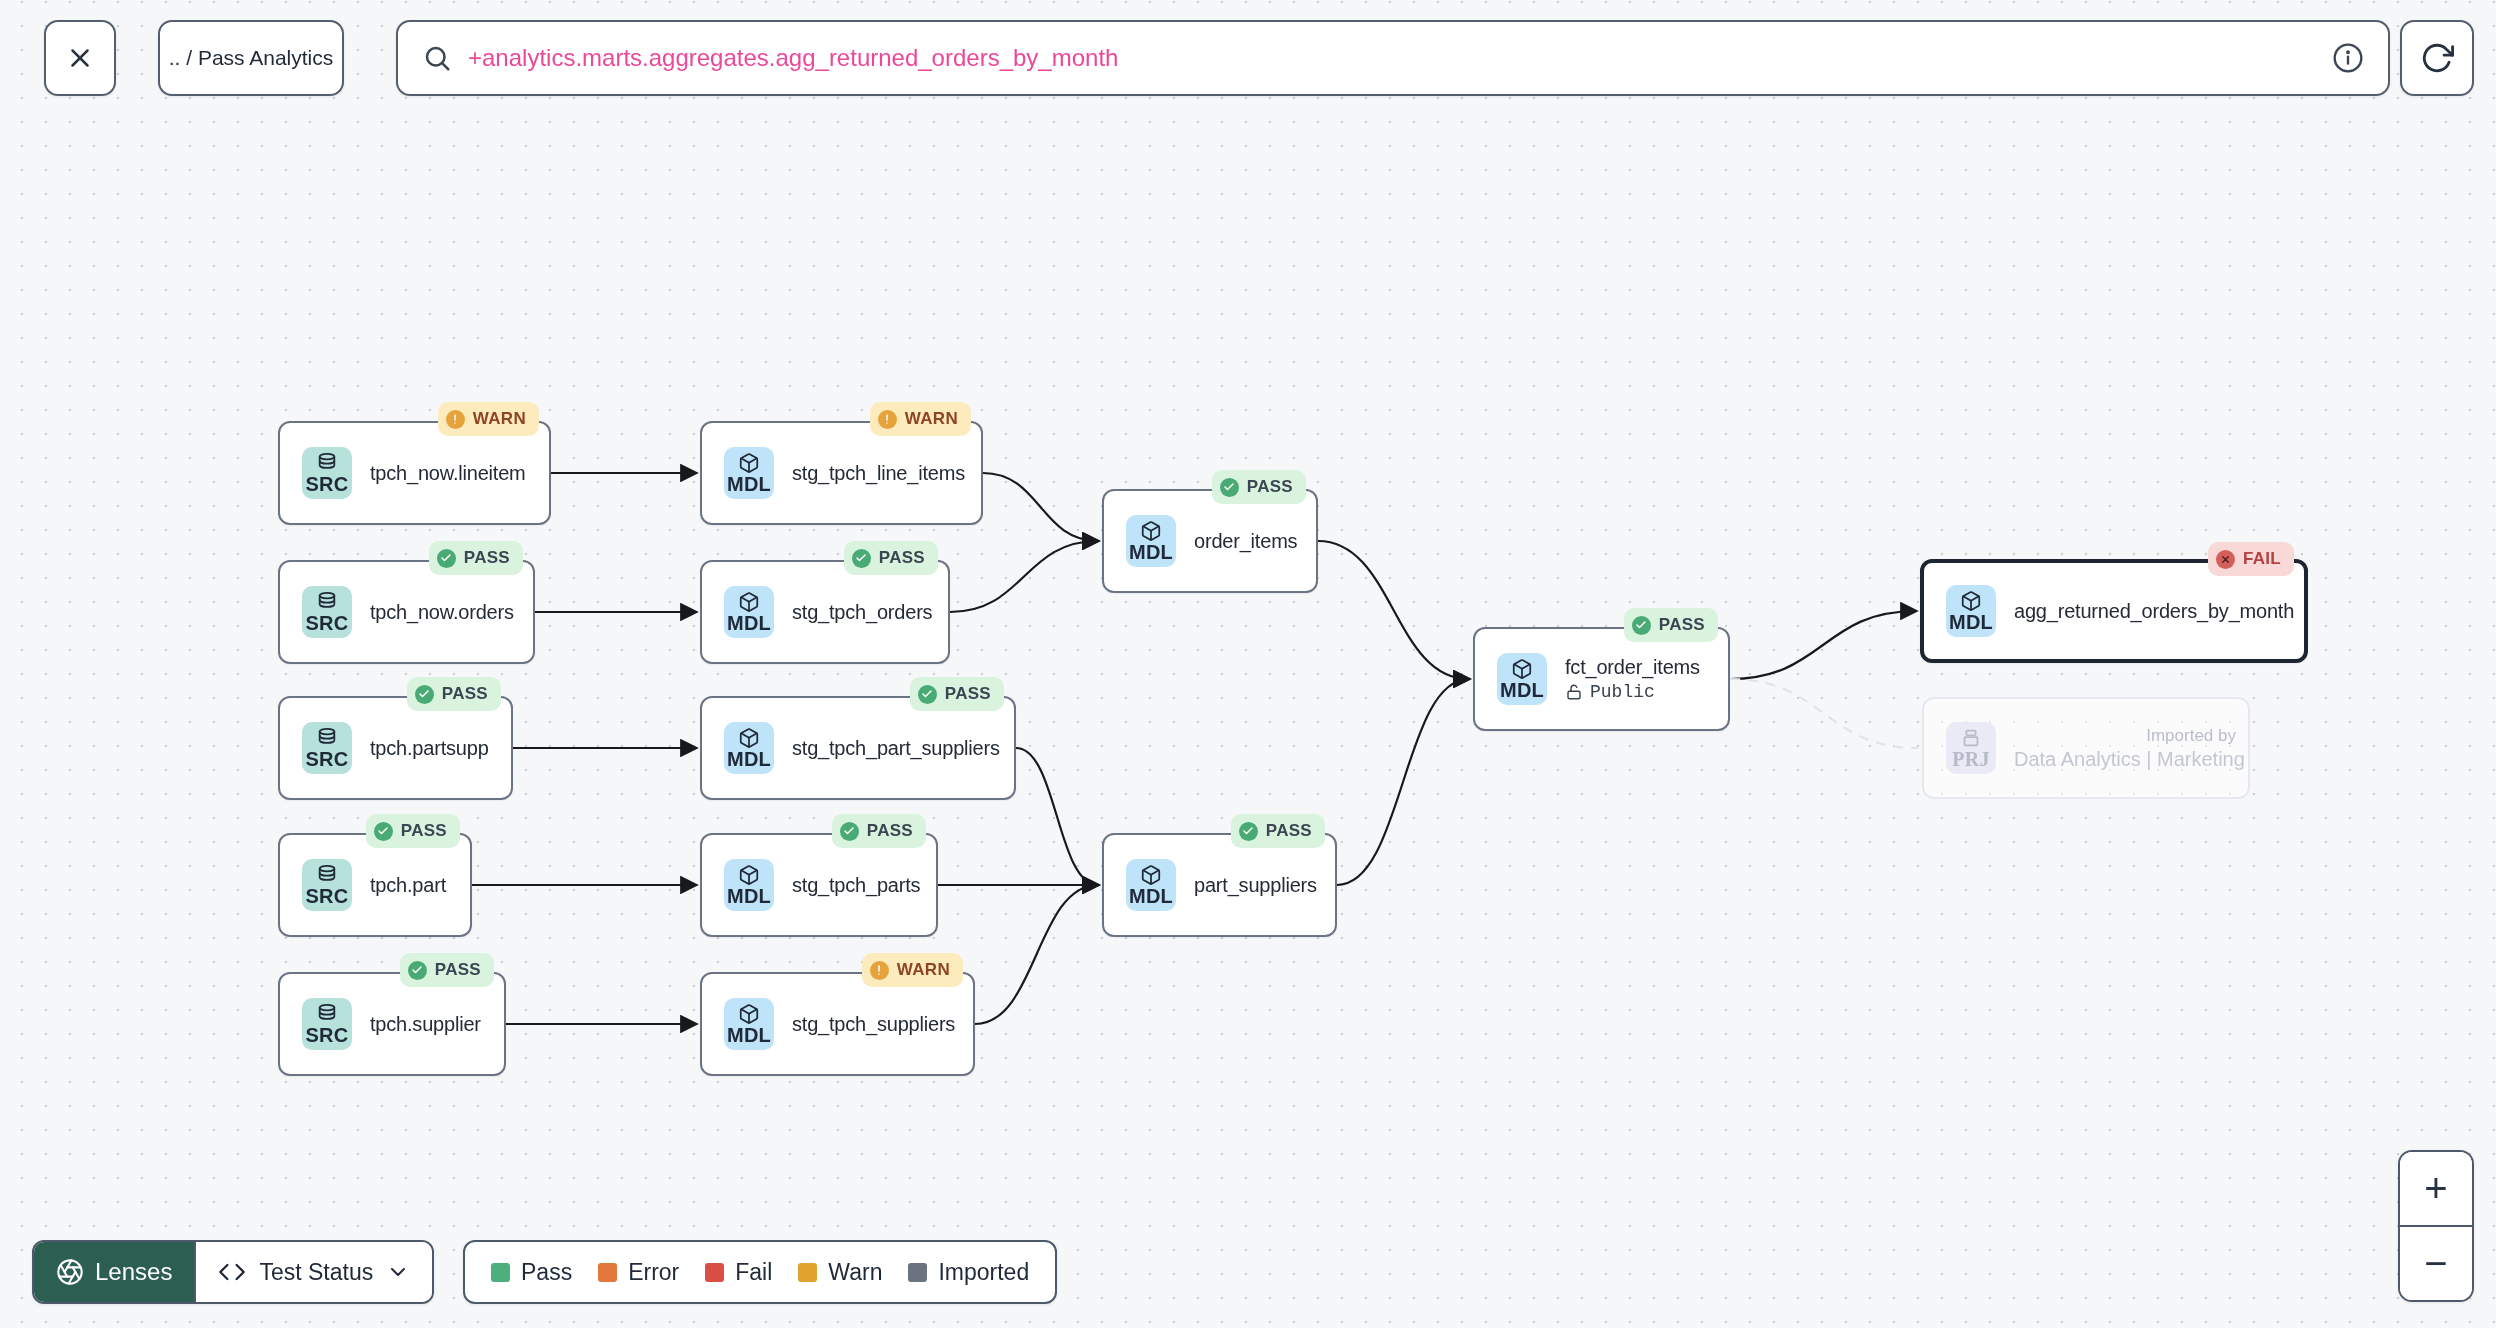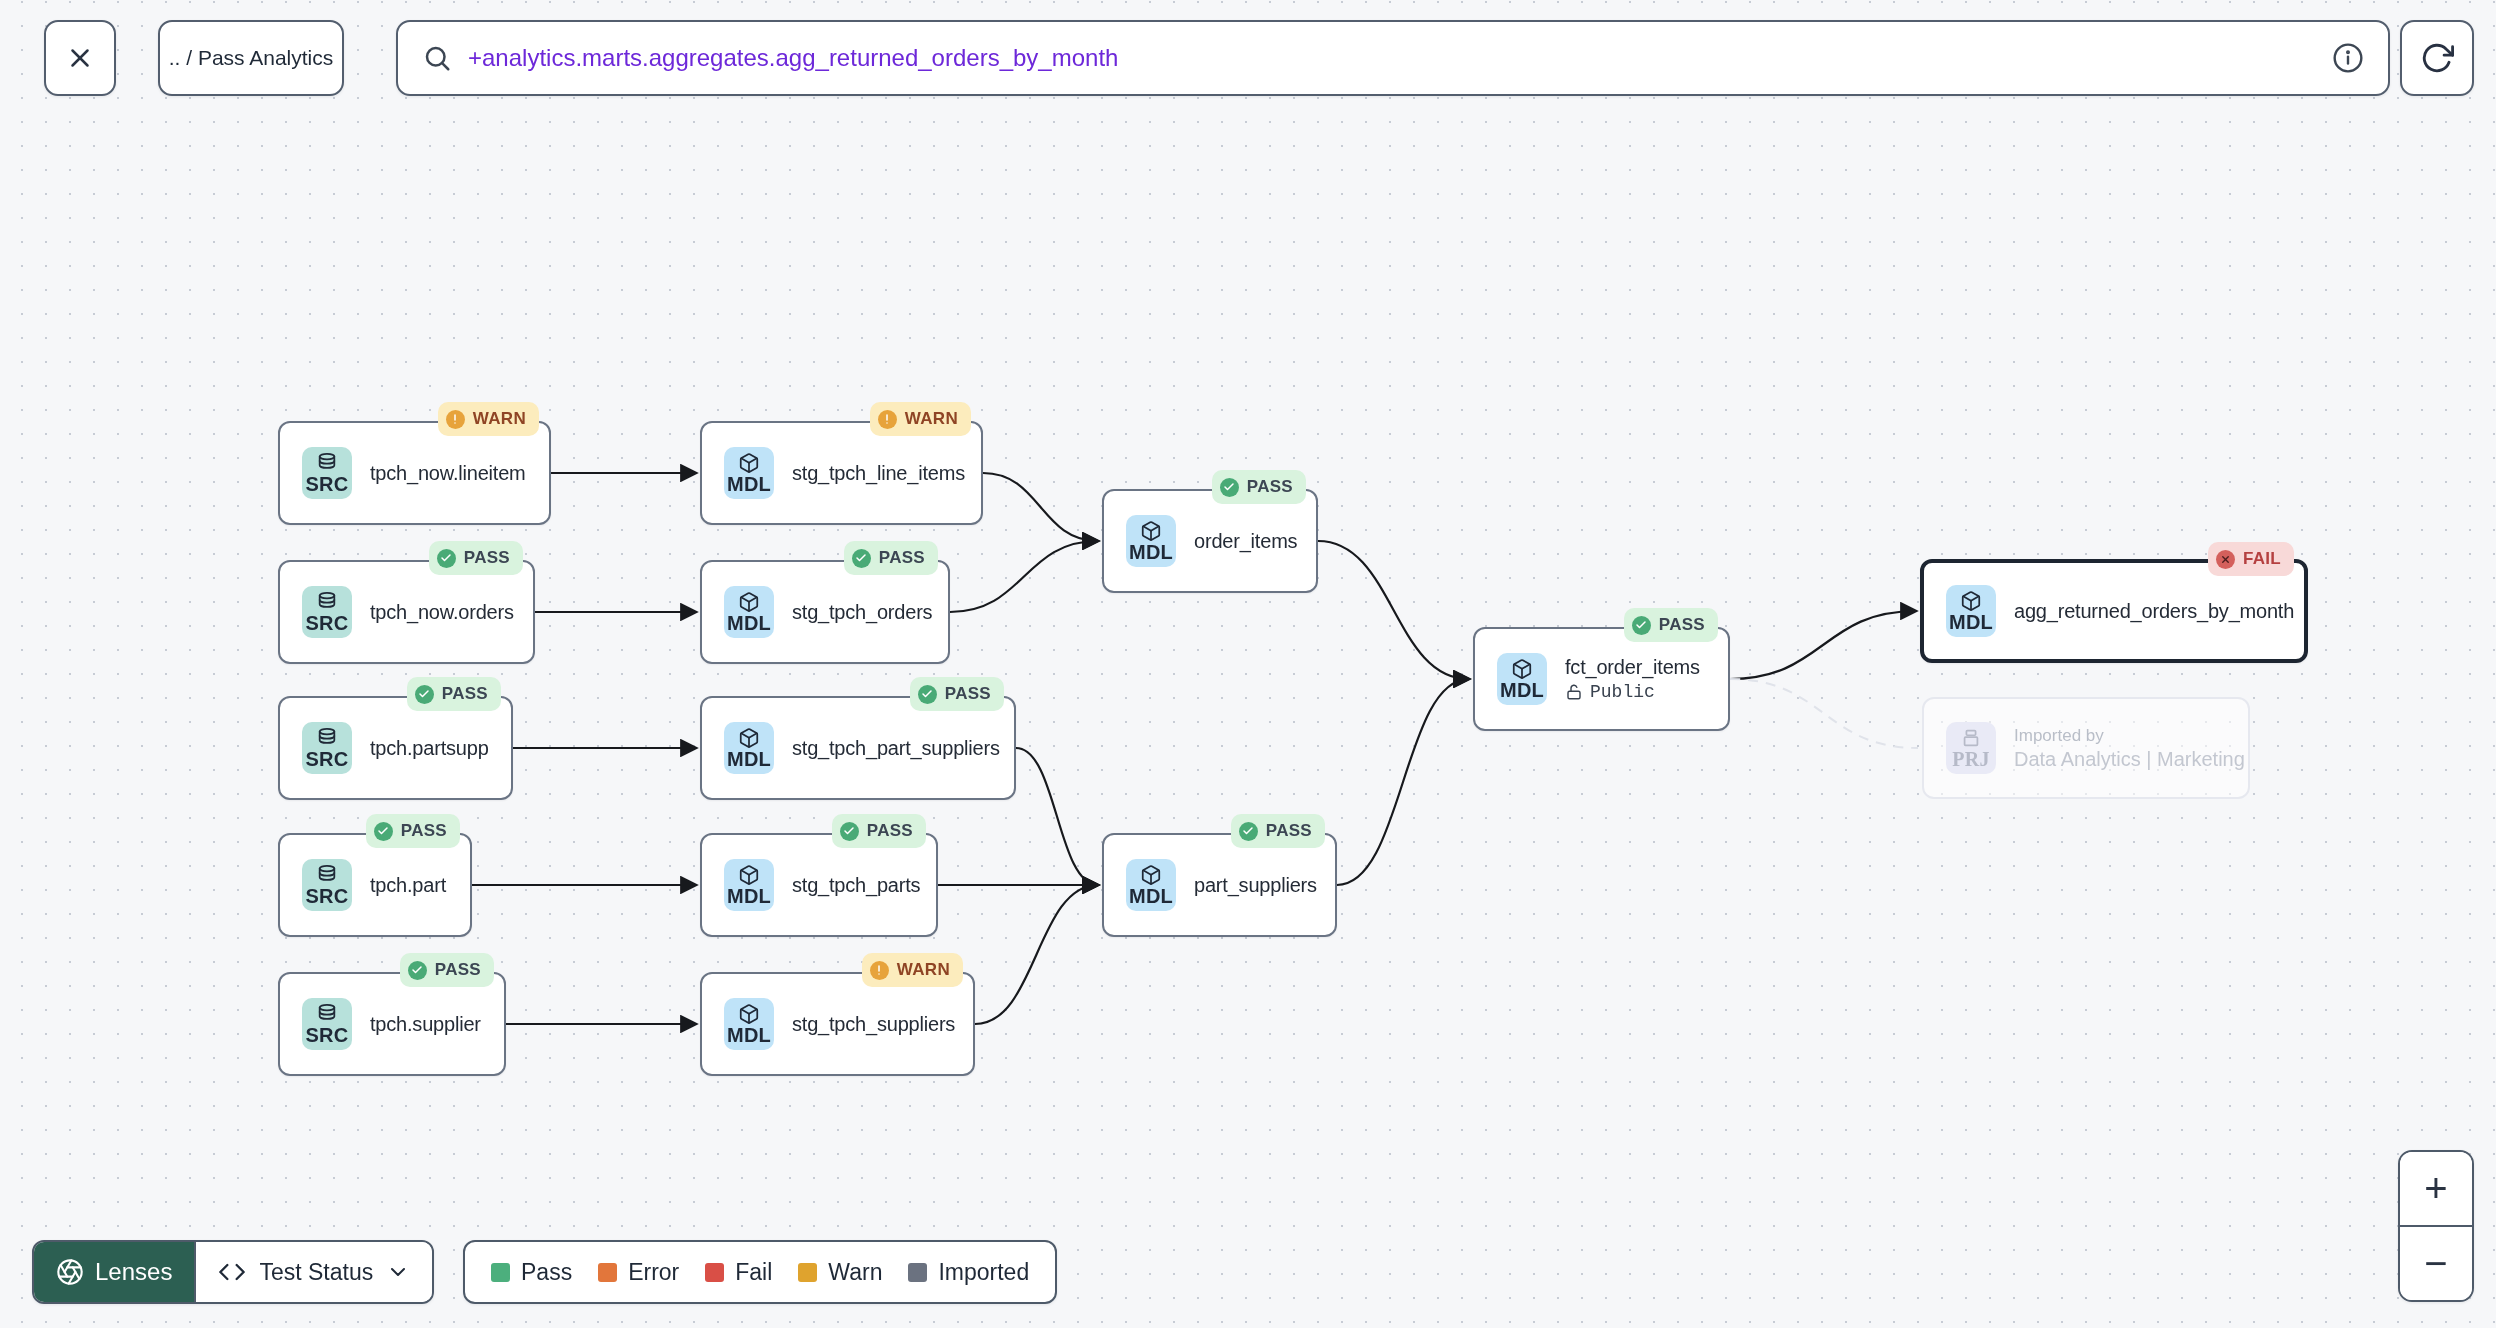--- a/index.html
+++ b/index.html
@@ -29,21 +29,21 @@
   }
   .breadcrumb-label { font-size:21px; color:#1f2937; }
   .searchbar {
     position:absolute; top:20px; left:396px; width:1994px; height:76px;
     background:#fff; border:2px solid #535e6e; border-radius:14px;
     display:flex; align-items:center; padding:0 24px; gap:16px;
     box-shadow:0 1px 3px rgba(16,24,40,.08);
   }
   .searchbar input {
     flex:1; border:none; outline:none; background:transparent;
-    font-family:inherit; font-size:24px; color:#6d28d9;
+    font-family:inherit; font-size:24px; color:#ec4899;
   }
 
   
   .node {
     position:absolute; background:#fff;
     border:2px solid #6a7484; border-radius:12px;
     display:flex; align-items:center;
     box-shadow:0 1px 2px rgba(16,24,40,.06);
     cursor:pointer;
   }
@@ -51,21 +51,21 @@
   .node.faded { border-color:#e6e8ef; background:rgba(255,255,255,.55); box-shadow:none; }
   .badge {
     width:50px; height:52px; border-radius:10px; margin-left:22px; flex:none;
     display:flex; flex-direction:column; align-items:center; justify-content:center;
   }
   .badge .blabel { font-size:20px; font-weight:700; color:#1f2937; letter-spacing:.2px; line-height:1.05; }
   .node.faded .blabel { color:#b6bac8;font-family:Liberation Serif, serif; }
   .ncontent { margin-left:18px; padding-right:12px; min-width:0; }
   .title { font-size:20px; letter-spacing:-0.2px; color:#242b36; white-space:nowrap; }
   .sub { display:flex; gap:7px; align-items:center; font-size:18px; color:#39424f; margin-top:3px;font-family:Liberation Mono, monospace; }
-  .node.faded .t1 { font-size:17px; color:#b9bec8; white-space:nowrap; }
+  .node.faded .t1 { font-size:17px; color:#b9bec8; white-space:nowrap;text-align:right; }
   .node.faded .t2 { font-size:20px; color:#c3c7d0; white-space:nowrap; margin-top:2px; }
   .pill {
     position:absolute; top:-21px; right:10px; height:34px;
     padding:0 13px 0 8px; border-radius:10px;
     display:flex; align-items:center; gap:8px;
     font-size:17px; font-weight:700; letter-spacing:.3px;
   }
   .pill .dot { width:19px; height:19px; border-radius:50%; display:flex; align-items:center; justify-content:center; flex:none; }
 
   

